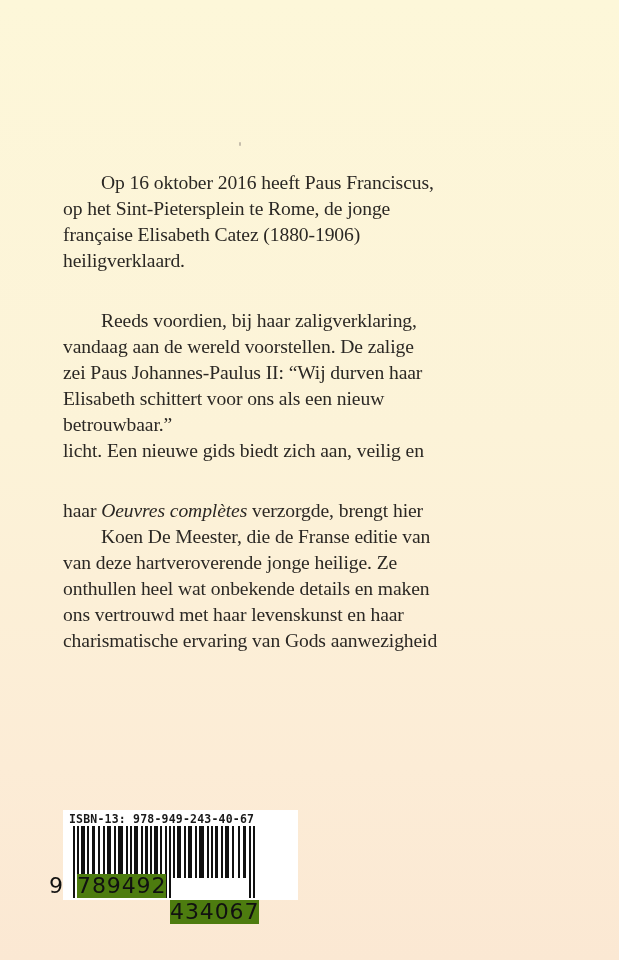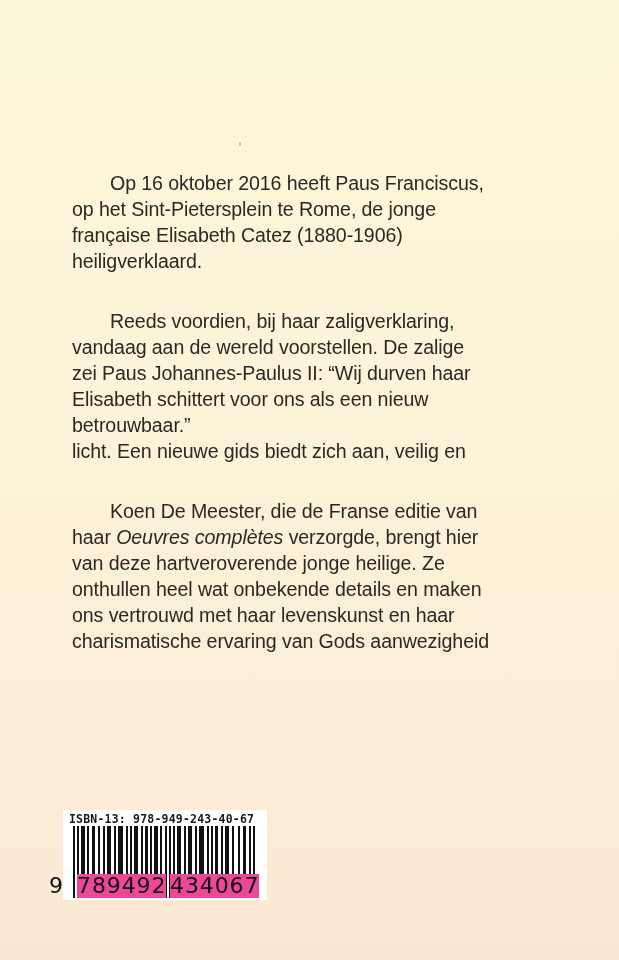--- a/index.html
+++ b/index.html
@@ -28,39 +28,40 @@
     .blurb {
       position: absolute;
       left: 63px;
       top: 170px;
       width: 500px;
       font-size: 19.6px;
       line-height: 26px;
       letter-spacing: -0.1px;
     }
     .blurb p {
-      margin: 0 0 34px 9px;
+      margin: 0 0 34px 0;
       text-indent: 38px;
+      font-family: Liberation Serif, serif;
     }
     .blurb .line {
       display: block;
       white-space: nowrap;
     }
     .blurb .line.indent {
       padding-left: 38px;
     }
     .blurb p { text-indent: 0; }
     .blurb em {
       font-style: italic;
     }
     .barcode-box {
       position: absolute;
       left: 63px;
       top: 810px;
-      width: 204px;
+      width: 235px;
       height: 90px;
       background: #ffffff;
     }
     .isbn-text {
       position: absolute;
       left: 6px;
       top: 2px;
       font-family: "DejaVu Sans Mono", "Liberation Mono", monospace;
       font-size: 11.5px;
       font-weight: bold;
@@ -73,25 +74,25 @@
       left: 0;
       top: 16px;
     }
     .ean-digits {
       position: absolute;
       top: 64px;
       font-family: "DejaVu Sans", "Liberation Sans", sans-serif;
       font-size: 22px;
       color: #111;
       line-height: 24px;
-      background: #ec4899;
+      background: #4d7c0f;
     }
     .ean-first { left: -14px; background: transparent; }
     .ean-left { left: 14px; letter-spacing: 0.9px; }
-    .ean-right { left: 107px; letter-spacing: 0.9px; }
+    .ean-right { left: 107px; letter-spacing: 0.9px; margin-top: 26px; }
   </style>
 </head>
 <body>
 
 <div class="speck"></div>
 
 <div class="blurb">
   <p>
     <span class="line indent">Op 16 oktober 2016 heeft Paus Franciscus,</span>
     <span class="line">op het Sint-Pietersplein te Rome, de jonge</span>
@@ -100,22 +101,22 @@
   </p>
   <p>
     <span class="line indent">Reeds voordien, bij haar zaligverklaring,</span>
     <span class="line">vandaag aan de wereld voorstellen. De zalige</span>
     <span class="line">zei Paus Johannes-Paulus II: “Wij durven haar</span>
     <span class="line">Elisabeth schittert voor ons als een nieuw</span>
     <span class="line">betrouwbaar.”</span>
     <span class="line">licht. Een nieuwe gids biedt zich aan, veilig en</span>
   </p>
   <p>
+    <span class="line"><span>haar </span><em>Oeuvres complètes</em><span> verzorgde, brengt hier</span></span>
     <span class="line indent">Koen De Meester, die de Franse editie van</span>
-    <span class="line"><span>haar </span><em>Oeuvres complètes</em><span> verzorgde, brengt hier</span></span>
     <span class="line">van deze hartveroverende jonge heilige. Ze</span>
     <span class="line">onthullen heel wat onbekende details en maken</span>
     <span class="line">ons vertrouwd met haar levenskunst en haar</span>
     <span class="line">charismatische ervaring van Gods aanwezigheid</span>
   </p>
 </div>
 
 <div class="barcode-box">
   <div class="isbn-text">ISBN-13: 978-949-243-40-67</div>
   <svg class="bars" width="203" height="74" viewBox="0 0 203 74">

